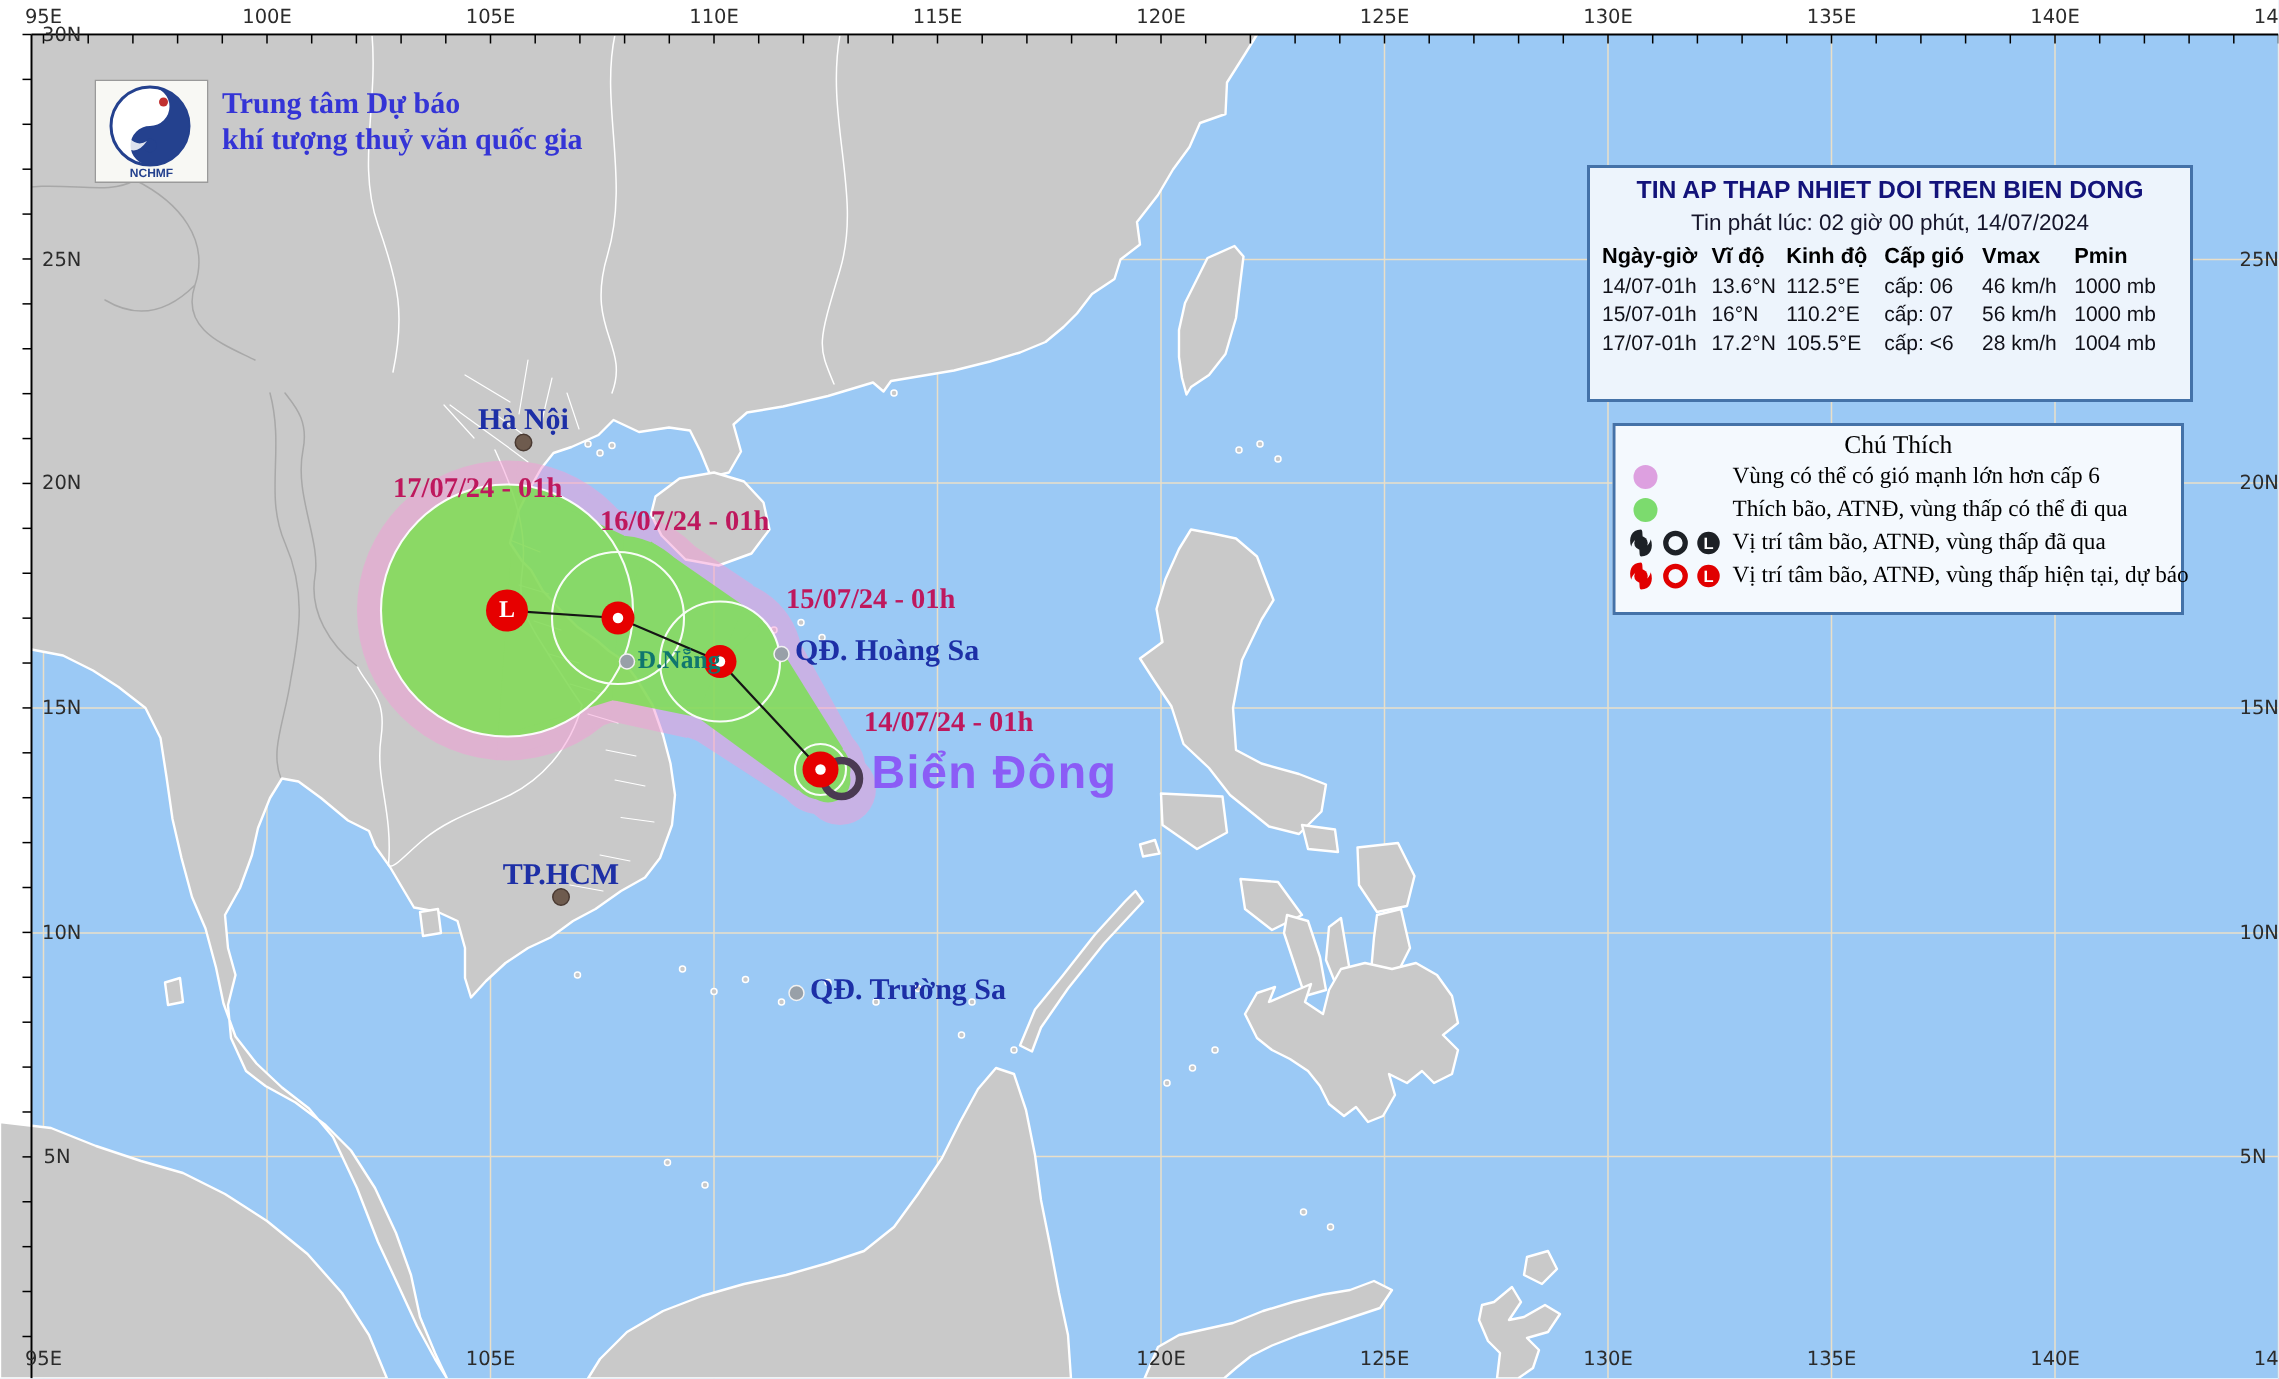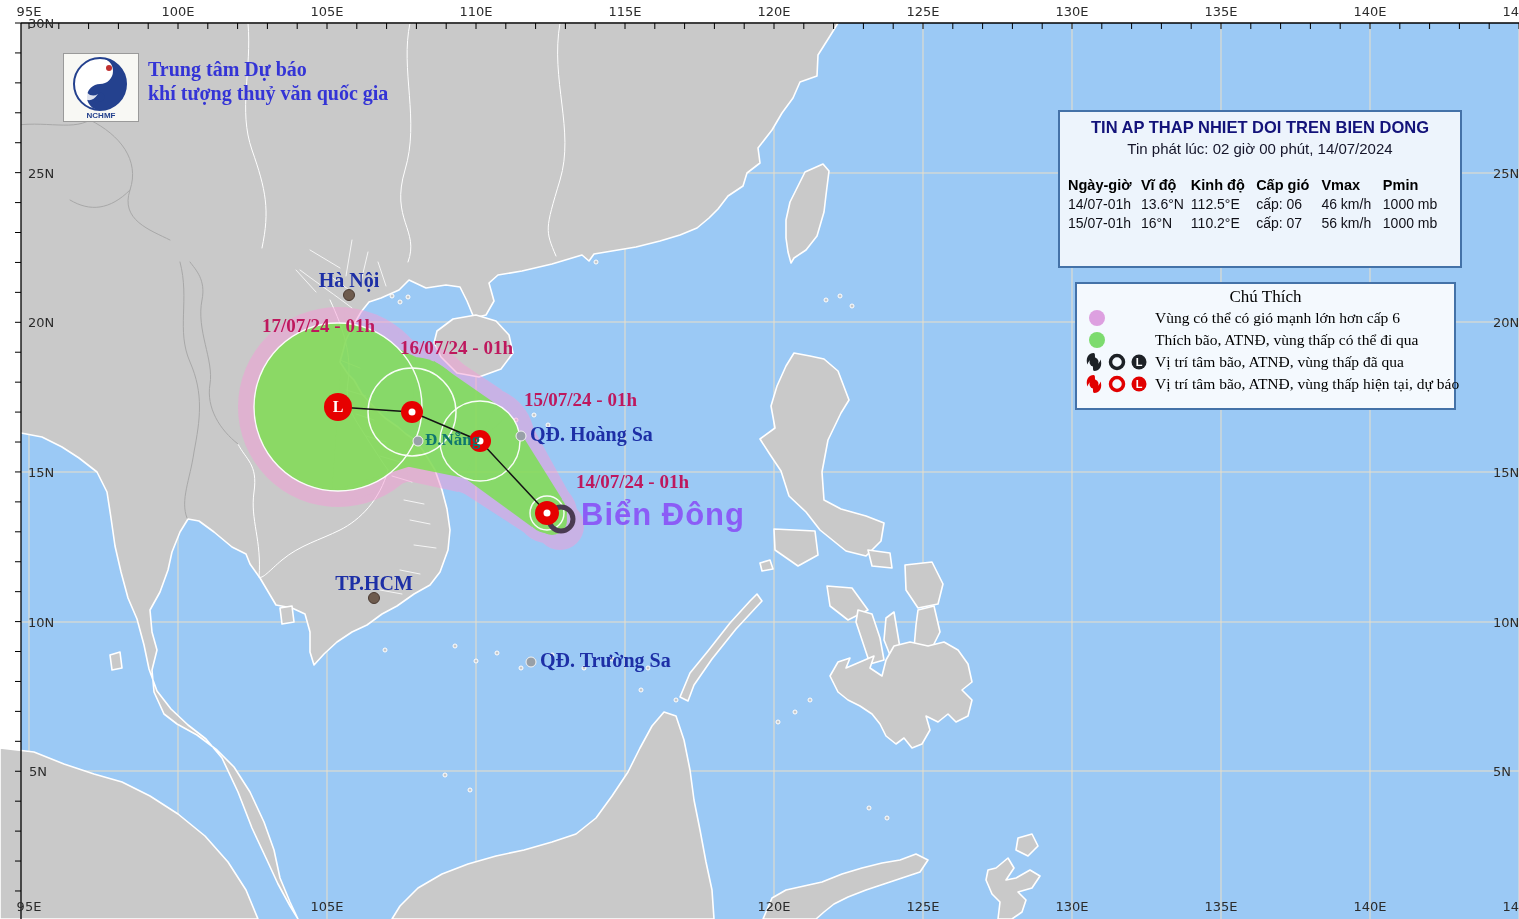--- a/index.html
+++ b/index.html
@@ -32,21 +32,21 @@
         border:1px solid #9a9a9a;}
   #logo-caption{position:absolute;left:0;bottom:1px;width:100%;text-align:center;
         font:700 8px "Liberation Sans",sans-serif;color:#24418e;}
   #logo-text{position:absolute;left:148px;top:57px;font:700 20px "Liberation Serif",serif;
         color:#3434d6;line-height:24px;white-space:nowrap;}
   
   #info-box{position:absolute;left:1058px;top:110px;width:404px;height:158px;background:#edf4fc;
         border:2px solid #4472a8;box-sizing:border-box;padding:4px 8px 0 8px;}
   #info-title{text-align:center;font:700 16.5px "Liberation Sans",sans-serif;color:#13137a;margin-top:2px;}
   #info-issued{text-align:center;font:15px "Liberation Sans",sans-serif;color:#15152a;margin-top:3px;}
-  #info-table{width:100%;border-collapse:collapse;margin-top:19px;table-layout:fixed;}
+  #info-table{width:100%;border-collapse:collapse;margin-top:5px;table-layout:fixed;}
   #info-table th{font:700 14.5px "Liberation Sans",sans-serif;color:#000;text-align:left;padding:1px 0;}
   #info-table td{font:14px "Liberation Sans",sans-serif;color:#101018;padding:1.5px 0;white-space:nowrap;}
   
   #legend-box{position:absolute;left:1075px;top:282px;width:381px;height:128px;background:#f4f9fe;
         border:2px solid #4472a8;box-sizing:border-box;padding:3px 6px;}
   #legend-title{text-align:center;font:17px "Liberation Serif",serif;color:#000;}
   .legend-row{display:flex;align-items:center;height:22px;}
   .legend-icon{width:72px;flex:0 0 72px;display:flex;align-items:center;}
   .legend-label{font:15.5px "Liberation Serif",serif;color:#000;white-space:nowrap;}
   .sw-circle{width:16px;height:16px;border-radius:50%;margin-left:6px;}
@@ -372,20 +372,28 @@
             <td>1000 mb</td>
           </tr>
           <tr>
             <td>15/07-01h</td>
             <td>16°N</td>
             <td>110.2°E</td>
             <td>cấp: 07</td>
             <td>56 km/h</td>
             <td>1000 mb</td>
           </tr>
+          <tr>
+            <td>17/07-01h</td>
+            <td>17.2°N</td>
+            <td>105.5°E</td>
+            <td>cấp: &lt;6</td>
+            <td>28 km/h</td>
+            <td>1004 mb</td>
+          </tr>
         </tbody>
     </table>
   </div>
 
   <div id="legend-box">
     <div id="legend-title">Chú Thích</div>
     <div id="legend-rows">
         <div class="legend-row">
           <div class="legend-icon">
             <div class="sw-circle" style="background: rgb(221, 160, 224);"></div>

